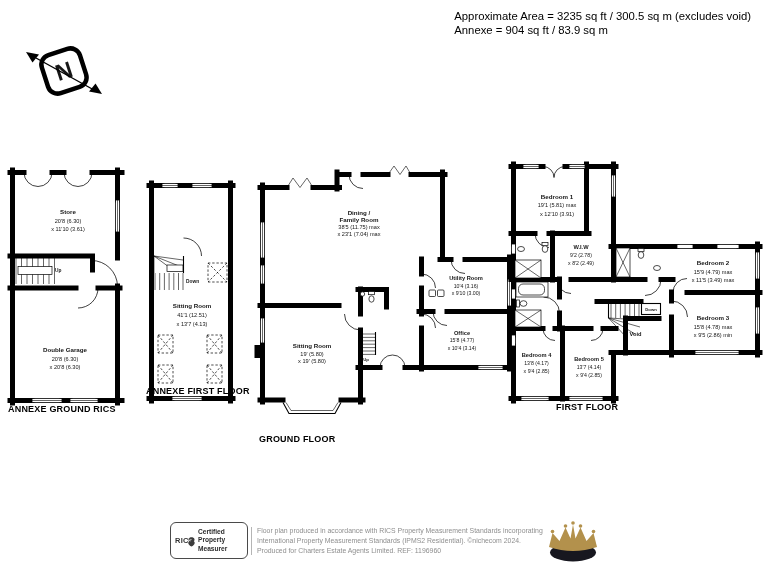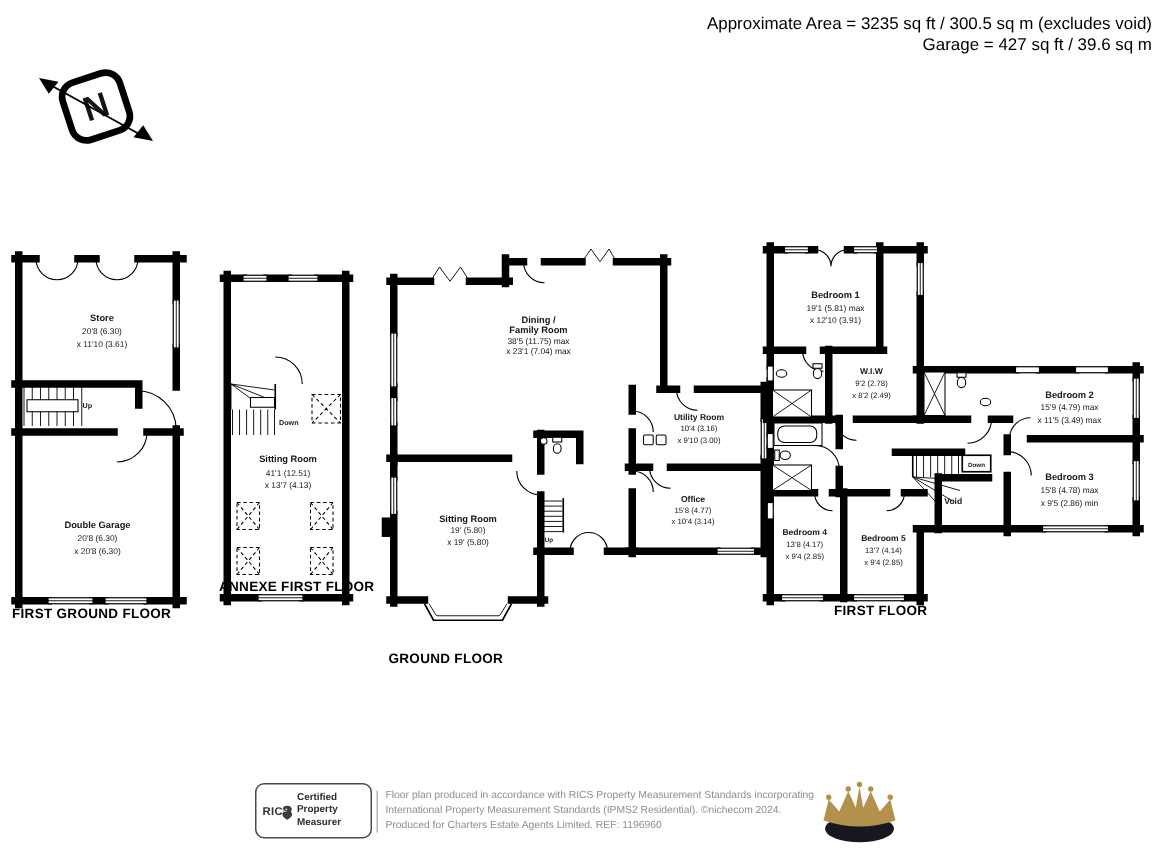--- a/index.html
+++ b/index.html
@@ -1,18 +1,18 @@
 <!DOCTYPE html>
 <html><head>
 <meta charset="utf-8">
 <style>
   html,body{margin:0;padding:0;background:#fff;}
   .page{position:relative;width:768px;height:576px;background:#ffffff;overflow:hidden;
         font-family:"Liberation Sans",sans-serif;color:#000;}
-  .hdr{position:absolute;top:9px;right:0;text-align:right;font-size:11.3px;line-height:14.4px;color:#000;}
+  .hdr{position:absolute;top:9px;right:17px;text-align:left;font-size:11.3px;line-height:14.4px;color:#000;}
   .hdr .note{display:block;font-size:8px;margin-top:1px;color:#000;}
   .floor-title{position:absolute;font-weight:bold;font-size:9px;letter-spacing:.2px;color:#000;white-space:nowrap;}
   svg{position:absolute;overflow:visible;}
   svg text{font-family:"Liberation Sans",sans-serif;fill:#161616;}
   .rname{font-weight:bold;font-size:6.2px;}
   .rname-s{font-weight:bold;font-size:5.7px;}
   .rdim{font-size:5.6px;}
   .rdim-s{font-size:5.2px;}
   .tiny{font-weight:bold;font-size:4.8px;}
   .tiny2{font-weight:bold;font-size:4.2px;}
@@ -43,21 +43,21 @@
       <rect x="28" y="25" width="40" height="40" rx="10" fill="#fff" stroke="#000" stroke-width="4.5"></rect>
       <text x="48" y="53" text-anchor="middle" font-size="23" font-weight="bold">N</text>
     </g>
     <line x1="20" y1="32" x2="78" y2="64" stroke="#000" stroke-width="1.3"></line>
     <polygon points="10,26 23,28.5 16.5,36.5" fill="#000"></polygon>
     <polygon points="86,68 73,65.5 79.5,57.5" fill="#000"></polygon>
   </svg>
 
   <div class="hdr">
     <div>Approximate Area = 3235 sq ft / 300.5 sq m (excludes void)</div>
-    <div>Garage = 427 sq ft / 39.6 sq m</div>
+    <div>Annexe = 904 sq ft / 83.9 sq m</div>
   </div>
 
   <svg style="left:6px;top:166px;" width="120" height="245" viewBox="0 0 120 245">
     <g class="walls">
       <path d="M6.5,4 V237"></path>
       <path d="M111.5,4 V34 M111.5,66 V92 M111.5,120 V237"></path>
       <path d="M4,6.5 H18 M46,6.5 H58 M86,6.5 H116"></path>
       <path d="M4,234.5 H26 M56,234.5 H64 M92,234.5 H116"></path>
       <path d="M4,90 H84 M86.5,90 V104"></path>
       <path d="M4,122 H70 M92,122 H114"></path>
@@ -81,21 +81,21 @@
       <rect class="fix" x="12" y="100.5" width="34" height="8"></rect>
     </g>
     <text class="tiny" x="49" y="106">Up</text>
     <text class="rname" x="62" y="48" text-anchor="middle">Store</text>
     <text class="rdim" x="62" y="56.5" text-anchor="middle">20'8 (6.30)</text>
     <text class="rdim" x="62" y="65" text-anchor="middle">x 11'10 (3.61)</text>
     <text class="rname" x="59" y="186" text-anchor="middle">Double Garage</text>
     <text class="rdim" x="59" y="194.5" text-anchor="middle">20'8 (6.30)</text>
     <text class="rdim" x="59" y="203" text-anchor="middle">x 20'8 (6.30)</text>
   </svg>
-  <div class="floor-title" style="left:8px;top:404px;">FIRST GROUND FLOOR</div>
+  <div class="floor-title" style="left:8px;top:404px;">ANNEXE GROUND RICS</div>
 
   <svg style="left:145px;top:178px;" width="92" height="235" viewBox="0 0 92 235">
     <g class="walls">
       <path d="M6.5,5 V223"></path>
       <path d="M85.5,5 V223"></path>
       <path d="M4,7.5 H17 M33,7.5 H47 M67,7.5 H88"></path>
       <path d="M4,220.5 H27 M57,220.5 H88"></path>
     </g>
     <g>
       <rect class="winr" x="17" y="5.5" width="16" height="4"></rect>

